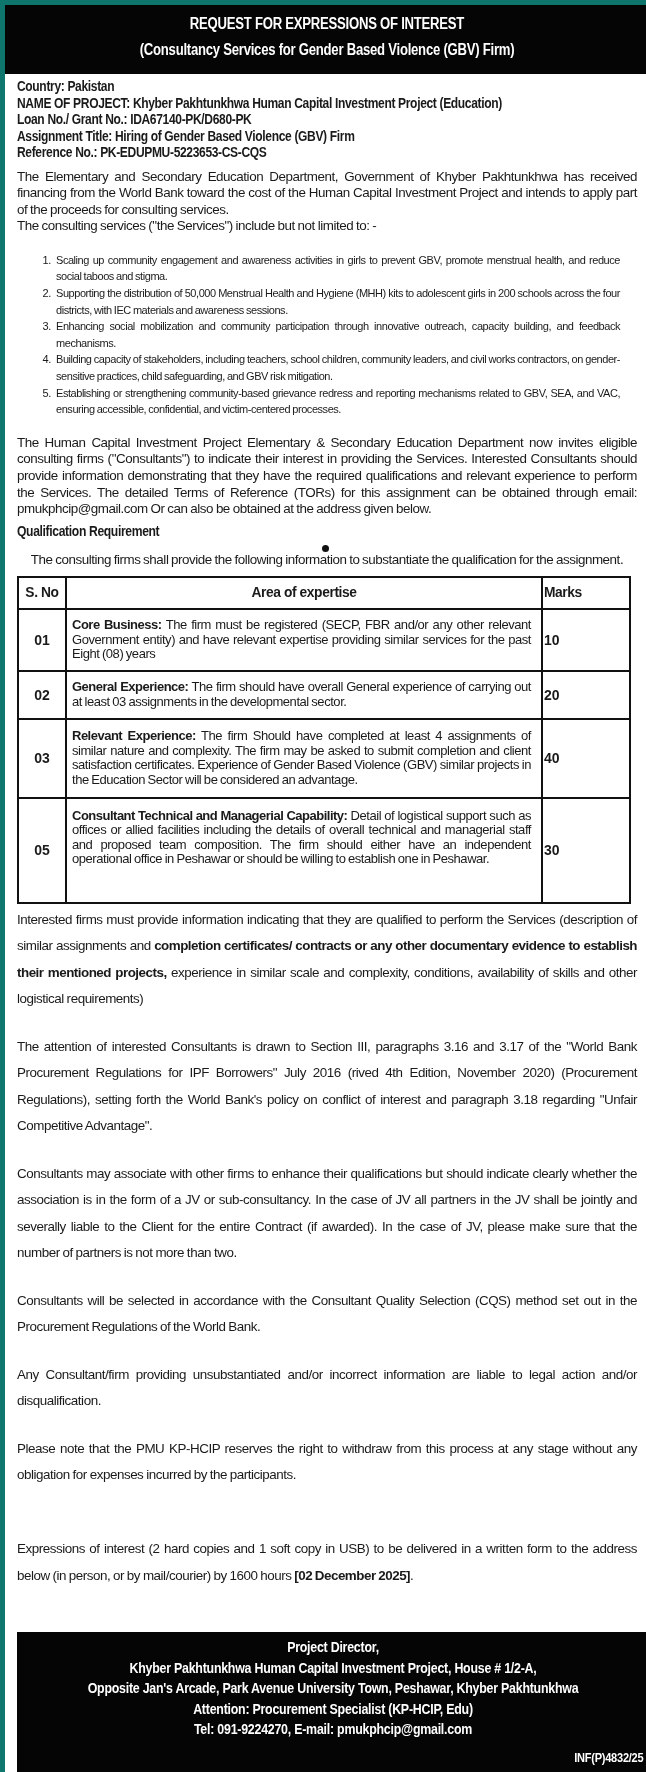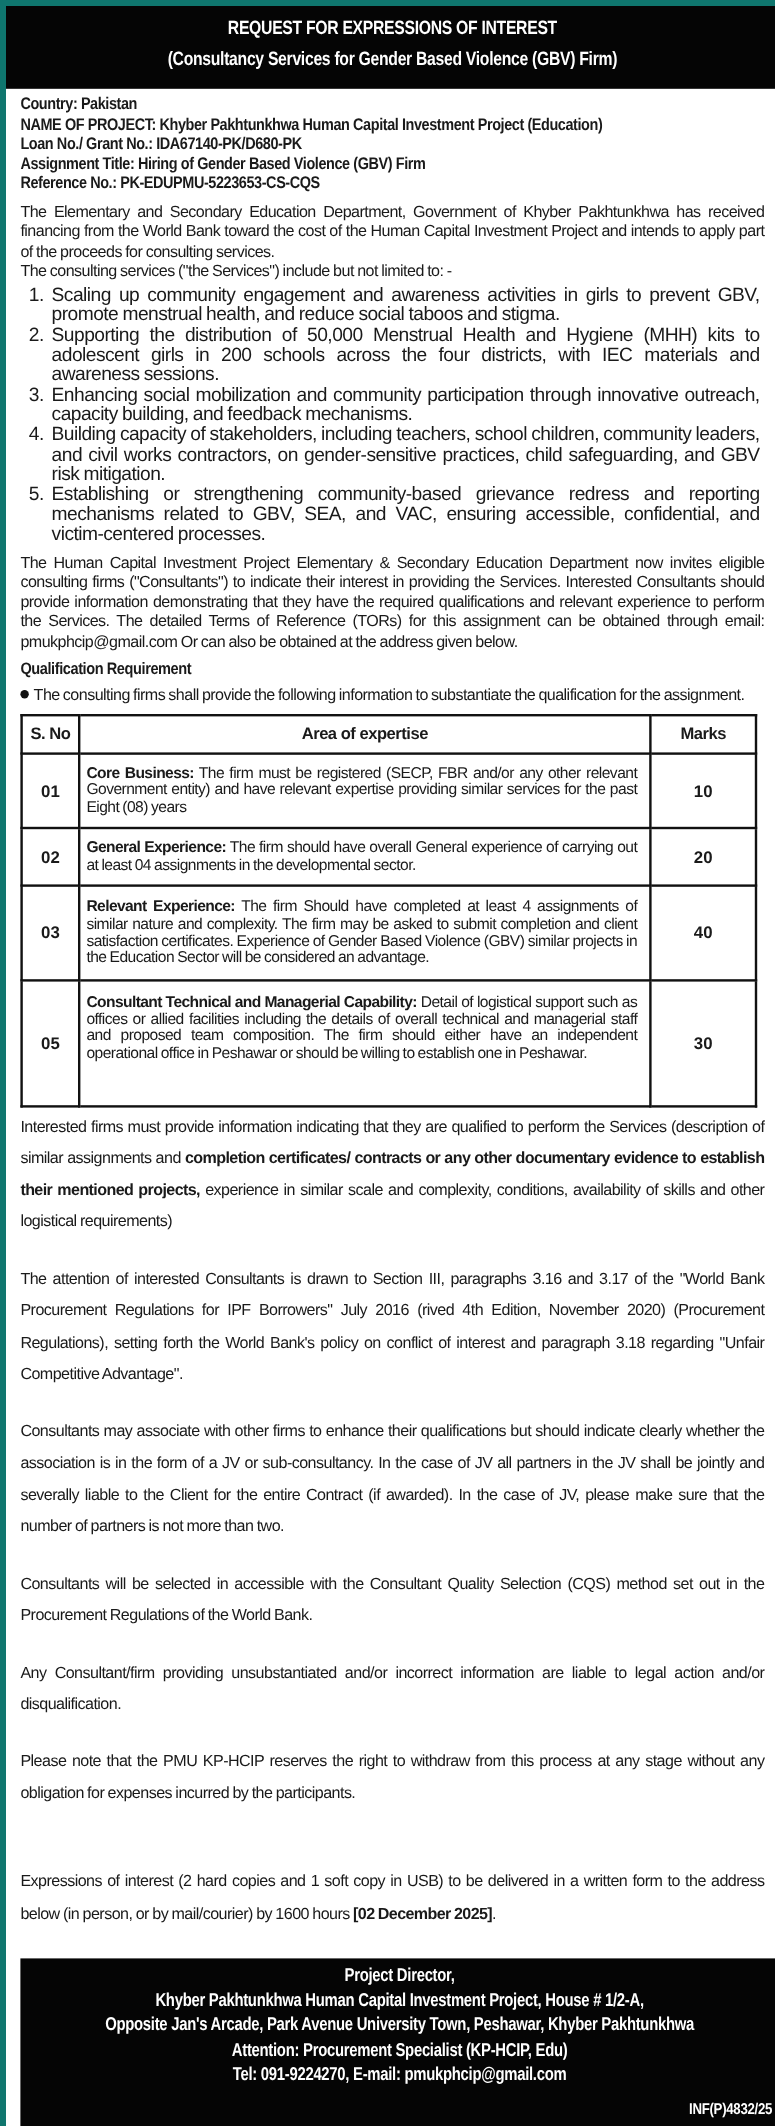--- a/index.html
+++ b/index.html
@@ -48,23 +48,23 @@
   .para {
     font-size: 13.4px;
     line-height: 16.6px;
     text-align: justify;
     letter-spacing: -0.45px;
     word-spacing: -0.5px;
     margin: 0;
   }
   .p-intro { margin-top: 8px; }
   ol.services {
-    margin: 4px;
+    margin: 17px;
     padding: 0 0 0 19px;
-    font-size: 16px;
+    font-size: 11px;
     line-height: 16.6px;
     letter-spacing: -0.45px;
     word-spacing: -0.5px;
   }
   ol.services li {
     text-align: justify;
     padding-left: 3px;
   }
   .p-invite { margin-top: 6px; }
   .qual-heading {
@@ -76,20 +76,21 @@
     transform-origin: left center;
   }
   .bullet-line {
     margin-top: 6px;
     font-size: 13.4px;
     letter-spacing: -0.45px;
     word-spacing: -0.6px;
     white-space: nowrap;
     display: flex;
     align-items: center;
+    flex-direction: column;
   }
   .bullet-dot {
     display: inline-block;
     width: 7px; height: 7px;
     border-radius: 50%;
     background: #111;
     margin-right: 4px;
   }
   table.marks {
     margin-top: 9px;
@@ -101,21 +102,21 @@
     border: 2px solid #111;
     vertical-align: middle;
   }
   table.marks th {
     font-size: 13.8px;
     height: 28px;
     letter-spacing: -0.4px;
   }
   .col-sno { width: 44px; text-align: center; font-weight: bold; font-size: 14px; }
   .col-area { padding: 4px 10px 4px 5px; font-size: 13px; line-height: 14.4px; text-align: justify; letter-spacing: -0.45px; word-spacing: -0.6px; }
-  .col-marks { width: 84px; text-align: center; font-weight: bold; font-size: 14px; }
+  .col-marks { width: 84px; text-align: left; font-weight: bold; font-size: 14px; }
   .area-label { font-weight: bold; letter-spacing: -0.5px; }
   .row-1 td { height: 52px; }
   .row-2 td { height: 38px; }
   .row-3 td { height: 69px; }
   .row-4 td { height: 89px; }
   .row-4 .col-area { vertical-align: top; padding-top: 10px; }
   .lg {
     font-size: 13.4px;
     line-height: 26.5px;
     text-align: justify;
@@ -202,21 +203,21 @@
         </tr>
       </thead>
       <tbody>
         <tr class="row-1">
           <td class="col-sno">01</td>
           <td class="col-area"><span class="area-label">Core Business:</span><span> The firm must be registered (SECP, FBR and/or any other relevant Government entity) and have relevant expertise providing similar services for the past Eight (08) years</span></td>
           <td class="col-marks">10</td>
         </tr>
         <tr class="row-2">
           <td class="col-sno">02</td>
-          <td class="col-area"><span class="area-label">General Experience:</span><span> The firm should have overall General experience of carrying out at least 04 assignments in the developmental sector.</span></td>
+          <td class="col-area"><span class="area-label">General Experience:</span><span> The firm should have overall General experience of carrying out at least 03 assignments in the developmental sector.</span></td>
           <td class="col-marks">20</td>
         </tr>
         <tr class="row-3">
           <td class="col-sno">03</td>
           <td class="col-area"><span class="area-label">Relevant Experience:</span><span> The firm Should have completed at least 4 assignments of similar nature and complexity. The firm may be asked to submit completion and client satisfaction certificates. Experience of Gender Based Violence (GBV) similar projects in the Education Sector will be considered an advantage.</span></td>
           <td class="col-marks">40</td>
         </tr>
         <tr class="row-4">
           <td class="col-sno">05</td>
           <td class="col-area"><span class="area-label">Consultant Technical and Managerial Capability:</span><span> Detail of logistical support such as offices or allied facilities including the details of overall technical and managerial staff and proposed team composition. The firm should either have an independent operational office in Peshawar or should be willing to establish one in Peshawar.</span></td>
@@ -227,21 +228,21 @@
 
     <p class="lg p-firms"><span>Interested firms must provide information indicating that they are qualified to perform the Services (description of similar assignments and </span><b>completion certificates/ contracts or any other documentary evidence to establish their mentioned projects,</b><span> experience in similar scale and complexity, conditions, availability of skills and other logistical requirements)</span></p>
 
     <div class="gap"></div>
     <p class="lg">The attention of interested Consultants is drawn to Section III, paragraphs 3.16 and 3.17 of the "World Bank Procurement Regulations for IPF Borrowers" July 2016 (rived 4th Edition, November 2020) (Procurement Regulations), setting forth the World Bank's policy on conflict of interest and paragraph 3.18 regarding "Unfair Competitive Advantage".</p>
 
     <div class="gap"></div>
     <p class="lg">Consultants may associate with other firms to enhance their qualifications but should indicate clearly whether the association is in the form of a JV or sub-consultancy. In the case of JV all partners in the JV shall be jointly and severally liable to the Client for the entire Contract (if awarded). In the case of JV, please make sure that the number of partners is not more than two.</p>
 
     <div class="gap"></div>
-    <p class="lg">Consultants will be selected in accessible with the Consultant Quality Selection (CQS) method set out in the Procurement Regulations of the World Bank.</p>
+    <p class="lg">Consultants will be selected in accordance with the Consultant Quality Selection (CQS) method set out in the Procurement Regulations of the World Bank.</p>
 
     <div class="gap"></div>
     <p class="lg">Any Consultant/firm providing unsubstantiated and/or incorrect information are liable to legal action and/or disqualification.</p>
 
     <div class="gap"></div>
     <p class="lg">Please note that the PMU KP-HCIP reserves the right to withdraw from this process at any stage without any obligation for expenses incurred by the participants.</p>
 
     <div class="gap"></div>
     <p class="lg"><br><span>Expressions of interest (2 hard copies and 1 soft copy in USB) to be delivered in a written form to the address below (in person, or by mail/courier) by 1600 hours </span><b>[02 December 2025]</b><span>.</span></p>
   </div>

